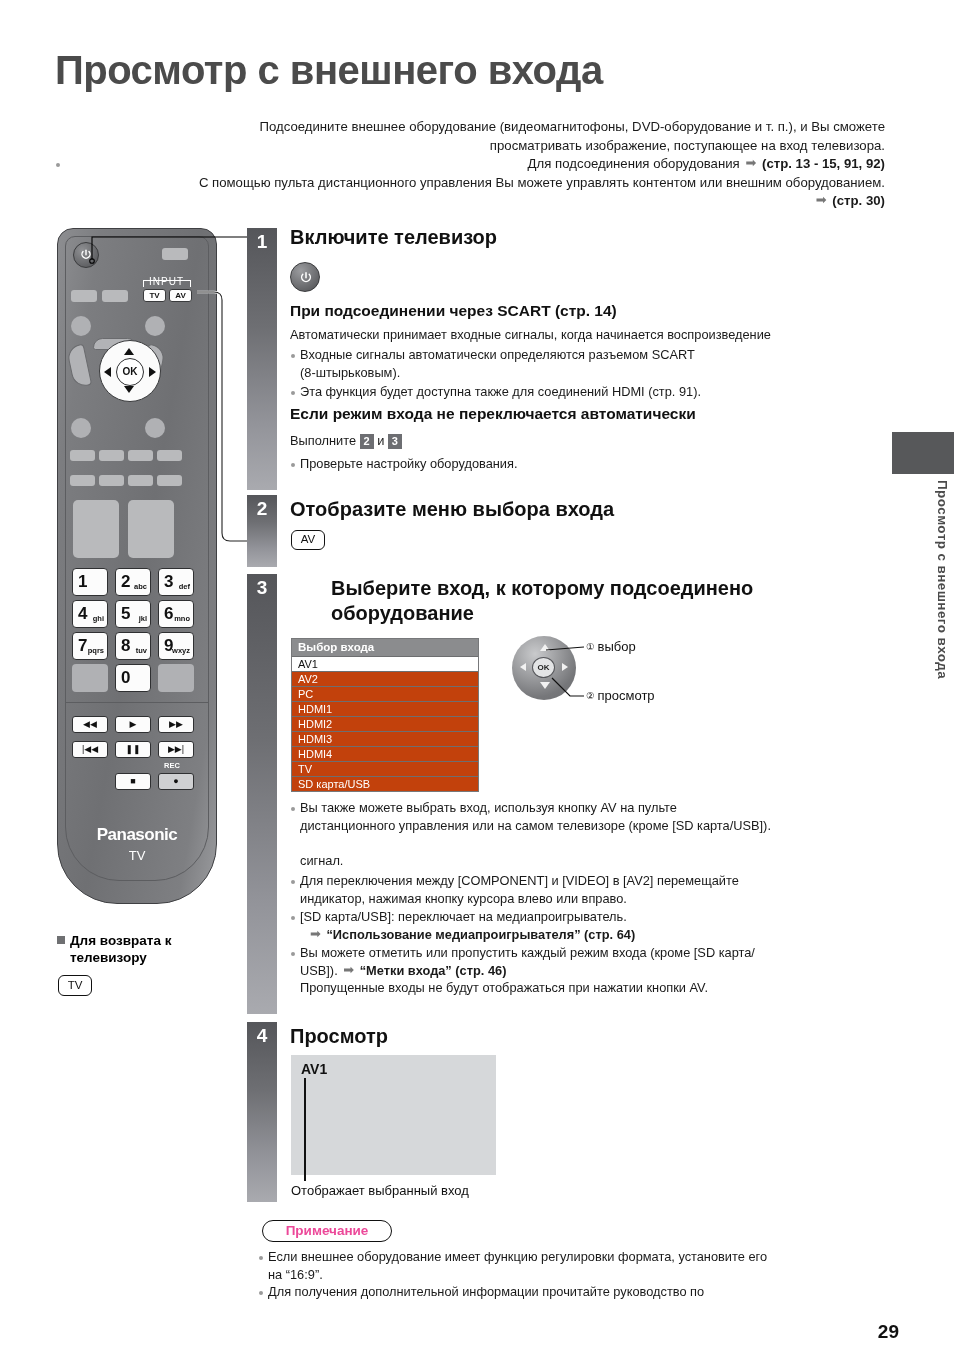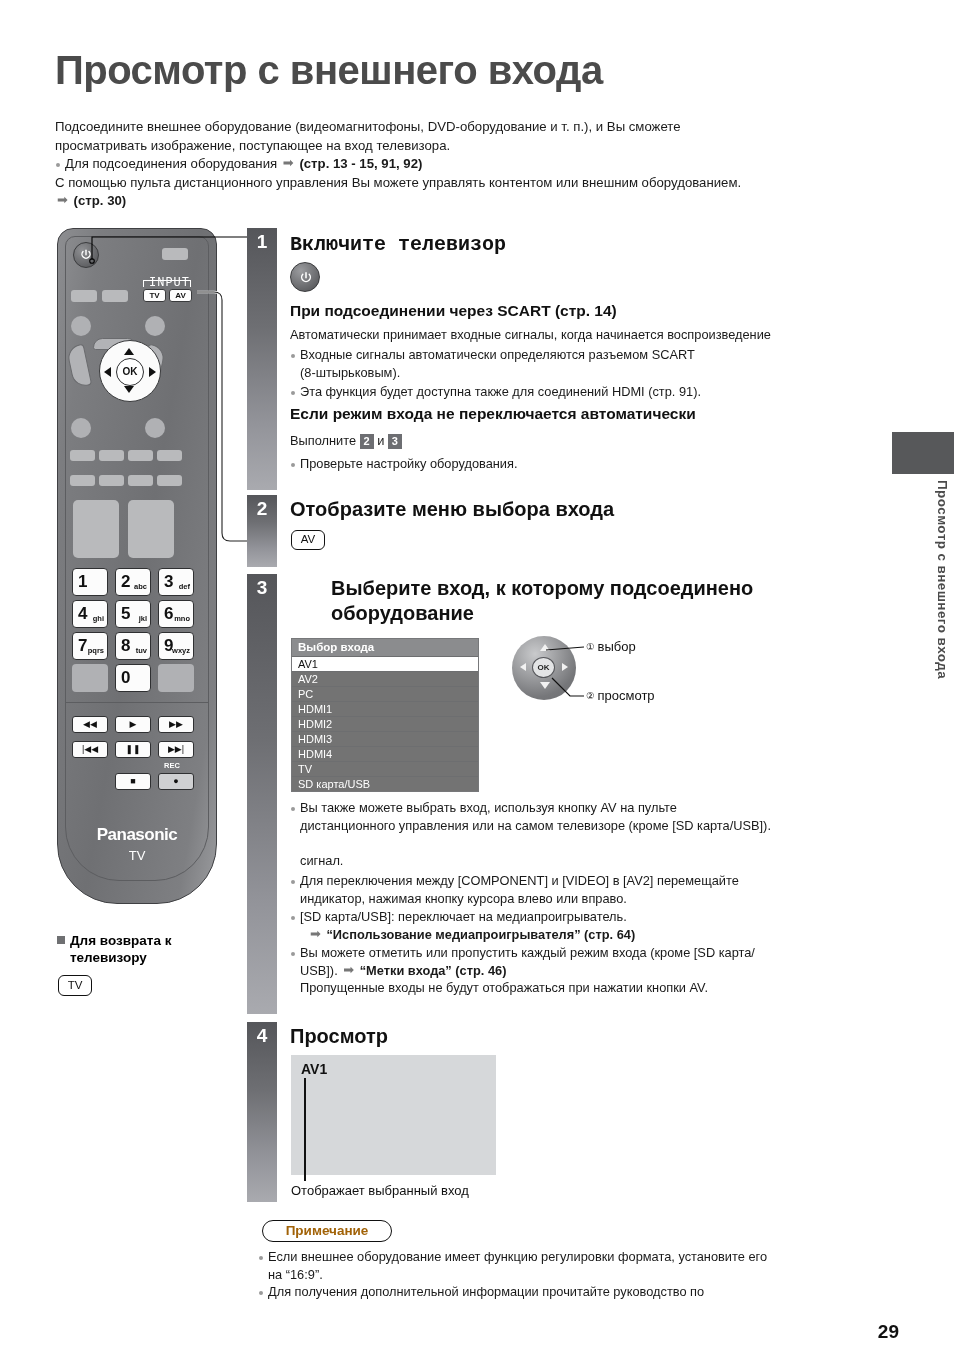--- a/index.html
+++ b/index.html
@@ -25,20 +25,21 @@
     letter-spacing: -0.5px;
     white-space: nowrap;
   }
   .intro {
     position: absolute;
     left: 55px; top: 118px;
     width: 830px;
     font-size: 13.2px;
     line-height: 18.5px;
     color: #1a1a1a;
+    text-align: right;
   }
   .intro .ln { display: block; }
   .bullet-line { position: relative; padding-left: 10px; }
   .bullet-line::before {
     content: "";
     position: absolute; left: 1px; top: 8px;
     width: 4px; height: 4px; border-radius: 50%;
     background: #9a9a9a;
   }
   .arrow {
@@ -96,22 +97,22 @@
     border-radius: 50%;
     background: radial-gradient(circle at 34% 30%, #8f9093, #4e4f52);
     border: 1px solid #3a3b3d;
   }
   .power-glyph {
     position: absolute; left: 50%; top: 50%;
     transform: translate(-50%,-50%);
     width: 13px; height: 13px;
   }
   .input-label {
-    position: absolute; font-size: 12px; color: #fff;
-    letter-spacing: 1px; font-weight: normal; font-family: Liberation Mono, monospace;
+    position: absolute; font-size: 10px; color: #fff;
+    letter-spacing: 1px; font-weight: normal;
   }
   .input-bracket {
     position: absolute; border: 1px solid #fff;
     border-bottom: none;
   }
   
   .dpad-outer {
     position: absolute; left: 30px; top: 118px;
     width: 100px; height: 84px;
   }
@@ -219,21 +220,21 @@
     width: 188px;
     background: #8b8c8e;
     border: 1px solid #77787a;
   }
   .menu-head {
     height: 17px; padding: 0 6px; font-size: 11.5px; font-weight: bold;
     color: #fff; line-height: 17px; background: #8b8c8e;
   }
   .menu-row {
     height: 15px; padding: 0 6px; font-size: 11px;
-    color: #fff; line-height: 14px; background: #737373;
+    color: #fff; line-height: 14px; background: #c2410c;
     border-top: 1px solid #6d6e70;
   }
   .menu-row.sel { background: #ffffff; color: #111; }
 
   
   .cursor-diagram { position: absolute; left: 512px; top: 634px; width: 180px; height: 92px; }
   .cd-circle {
     position: absolute; left: 0; top: 2px; width: 64px; height: 64px;
     border-radius: 50%;
     background: radial-gradient(circle at 36% 28%, #c9cacc, #76777a 70%, #6a6b6e);
@@ -266,21 +267,21 @@
   .screen-caption {
     position: absolute; left: 291px; top: 1183px;
     font-size: 13px; color: #111;
   }
 
   
   .note-badge {
     position: absolute; left: 262px; top: 1220px;
     width: 130px; height: 22px;
     border: 1.6px solid #111; border-radius: 11px;
-    font-size: 13.5px; font-weight: bold; color: #a16207;
+    font-size: 13.5px; font-weight: bold; color: #ec4899;
     text-align: center; line-height: 19px;
   }
   .note-body {
     position: absolute; left: 258px; top: 1248px; width: 630px;
     font-size: 12.8px; line-height: 17.5px; color: #1a1a1a;
   }
   .page-num {
     position: absolute; right: 55px; bottom: 22px;
     font-size: 19px; font-weight: bold; color: #111;
   }
@@ -418,21 +419,21 @@
   <path d="M197 292 L214 292 Q222 292 222 300 L222 533 Q222 541 230 541 L247 541" stroke="#222" stroke-width="1.1" fill="none"></path>
 </svg>
 
 <div class="return-head">
   <span class="sq-bullet"></span><span>Для возврата к</span><br>
   <span style="margin-left:13px">телевизору</span>
 </div>
 <div class="tv-key">TV</div>
 
 <div class="step-bar" style="top:228px;height:262px;">1</div>
-<div class="step-body" style="top:232px;width:600px;font-family:Liberation Mono, monospace;">
+<div class="step-body" style="top:225px;width:600px;">
   <div class="step-title">Включите телевизор</div>
 </div>
 <div class="pwr-ill">
   <svg viewBox="0 0 20 20" style="position:absolute;left:8px;top:8px;width:14px;height:14px;">
     <path d="M10 2.5 L10 9.5" stroke="#fff" stroke-width="2.2" fill="none" stroke-linecap="round"></path>
     <path d="M5.4 4.6 A6.2 6.2 0 1 0 14.6 4.6" stroke="#fff" stroke-width="2.1" fill="none" stroke-linecap="round"></path>
   </svg>
 </div>
 <div class="h3" style="position:absolute;left:290px;top:302px;">При подсоединении через SCART (стр. 14)</div>
 <div class="body-txt" style="position:absolute;left:290px;top:326px;width:600px;">Автоматически принимает входные сигналы, когда начинается воспроизведение</div>

